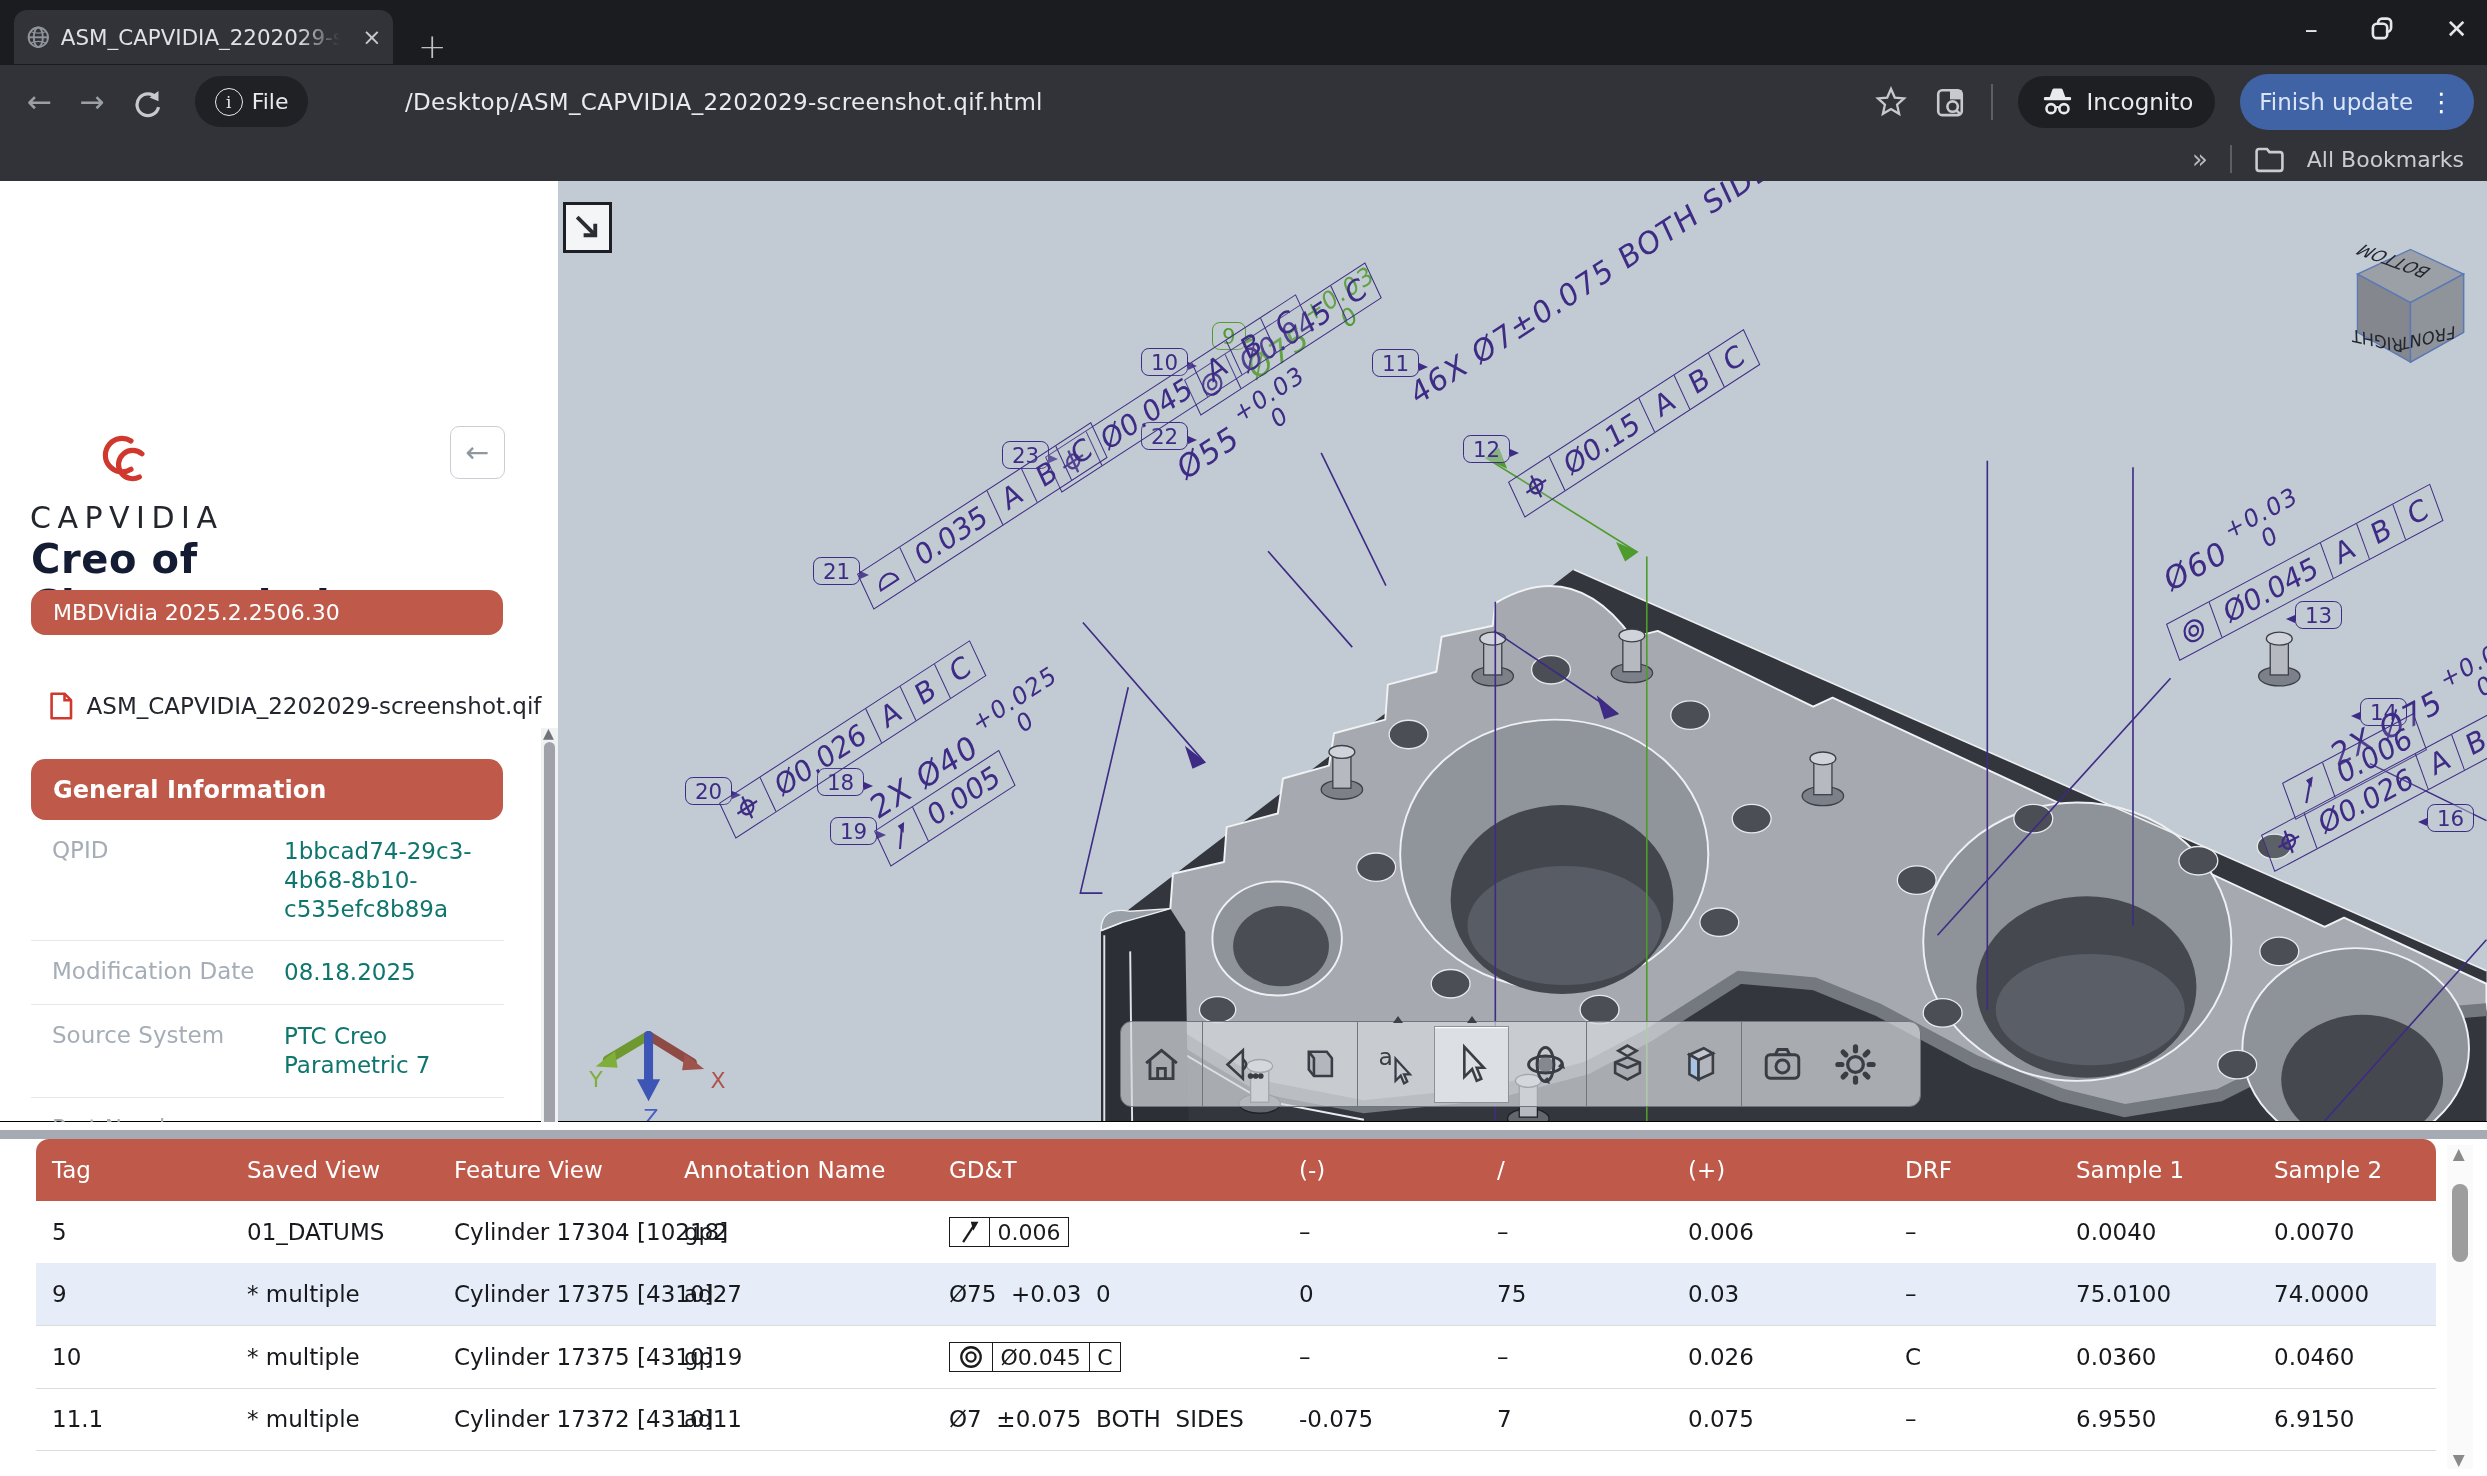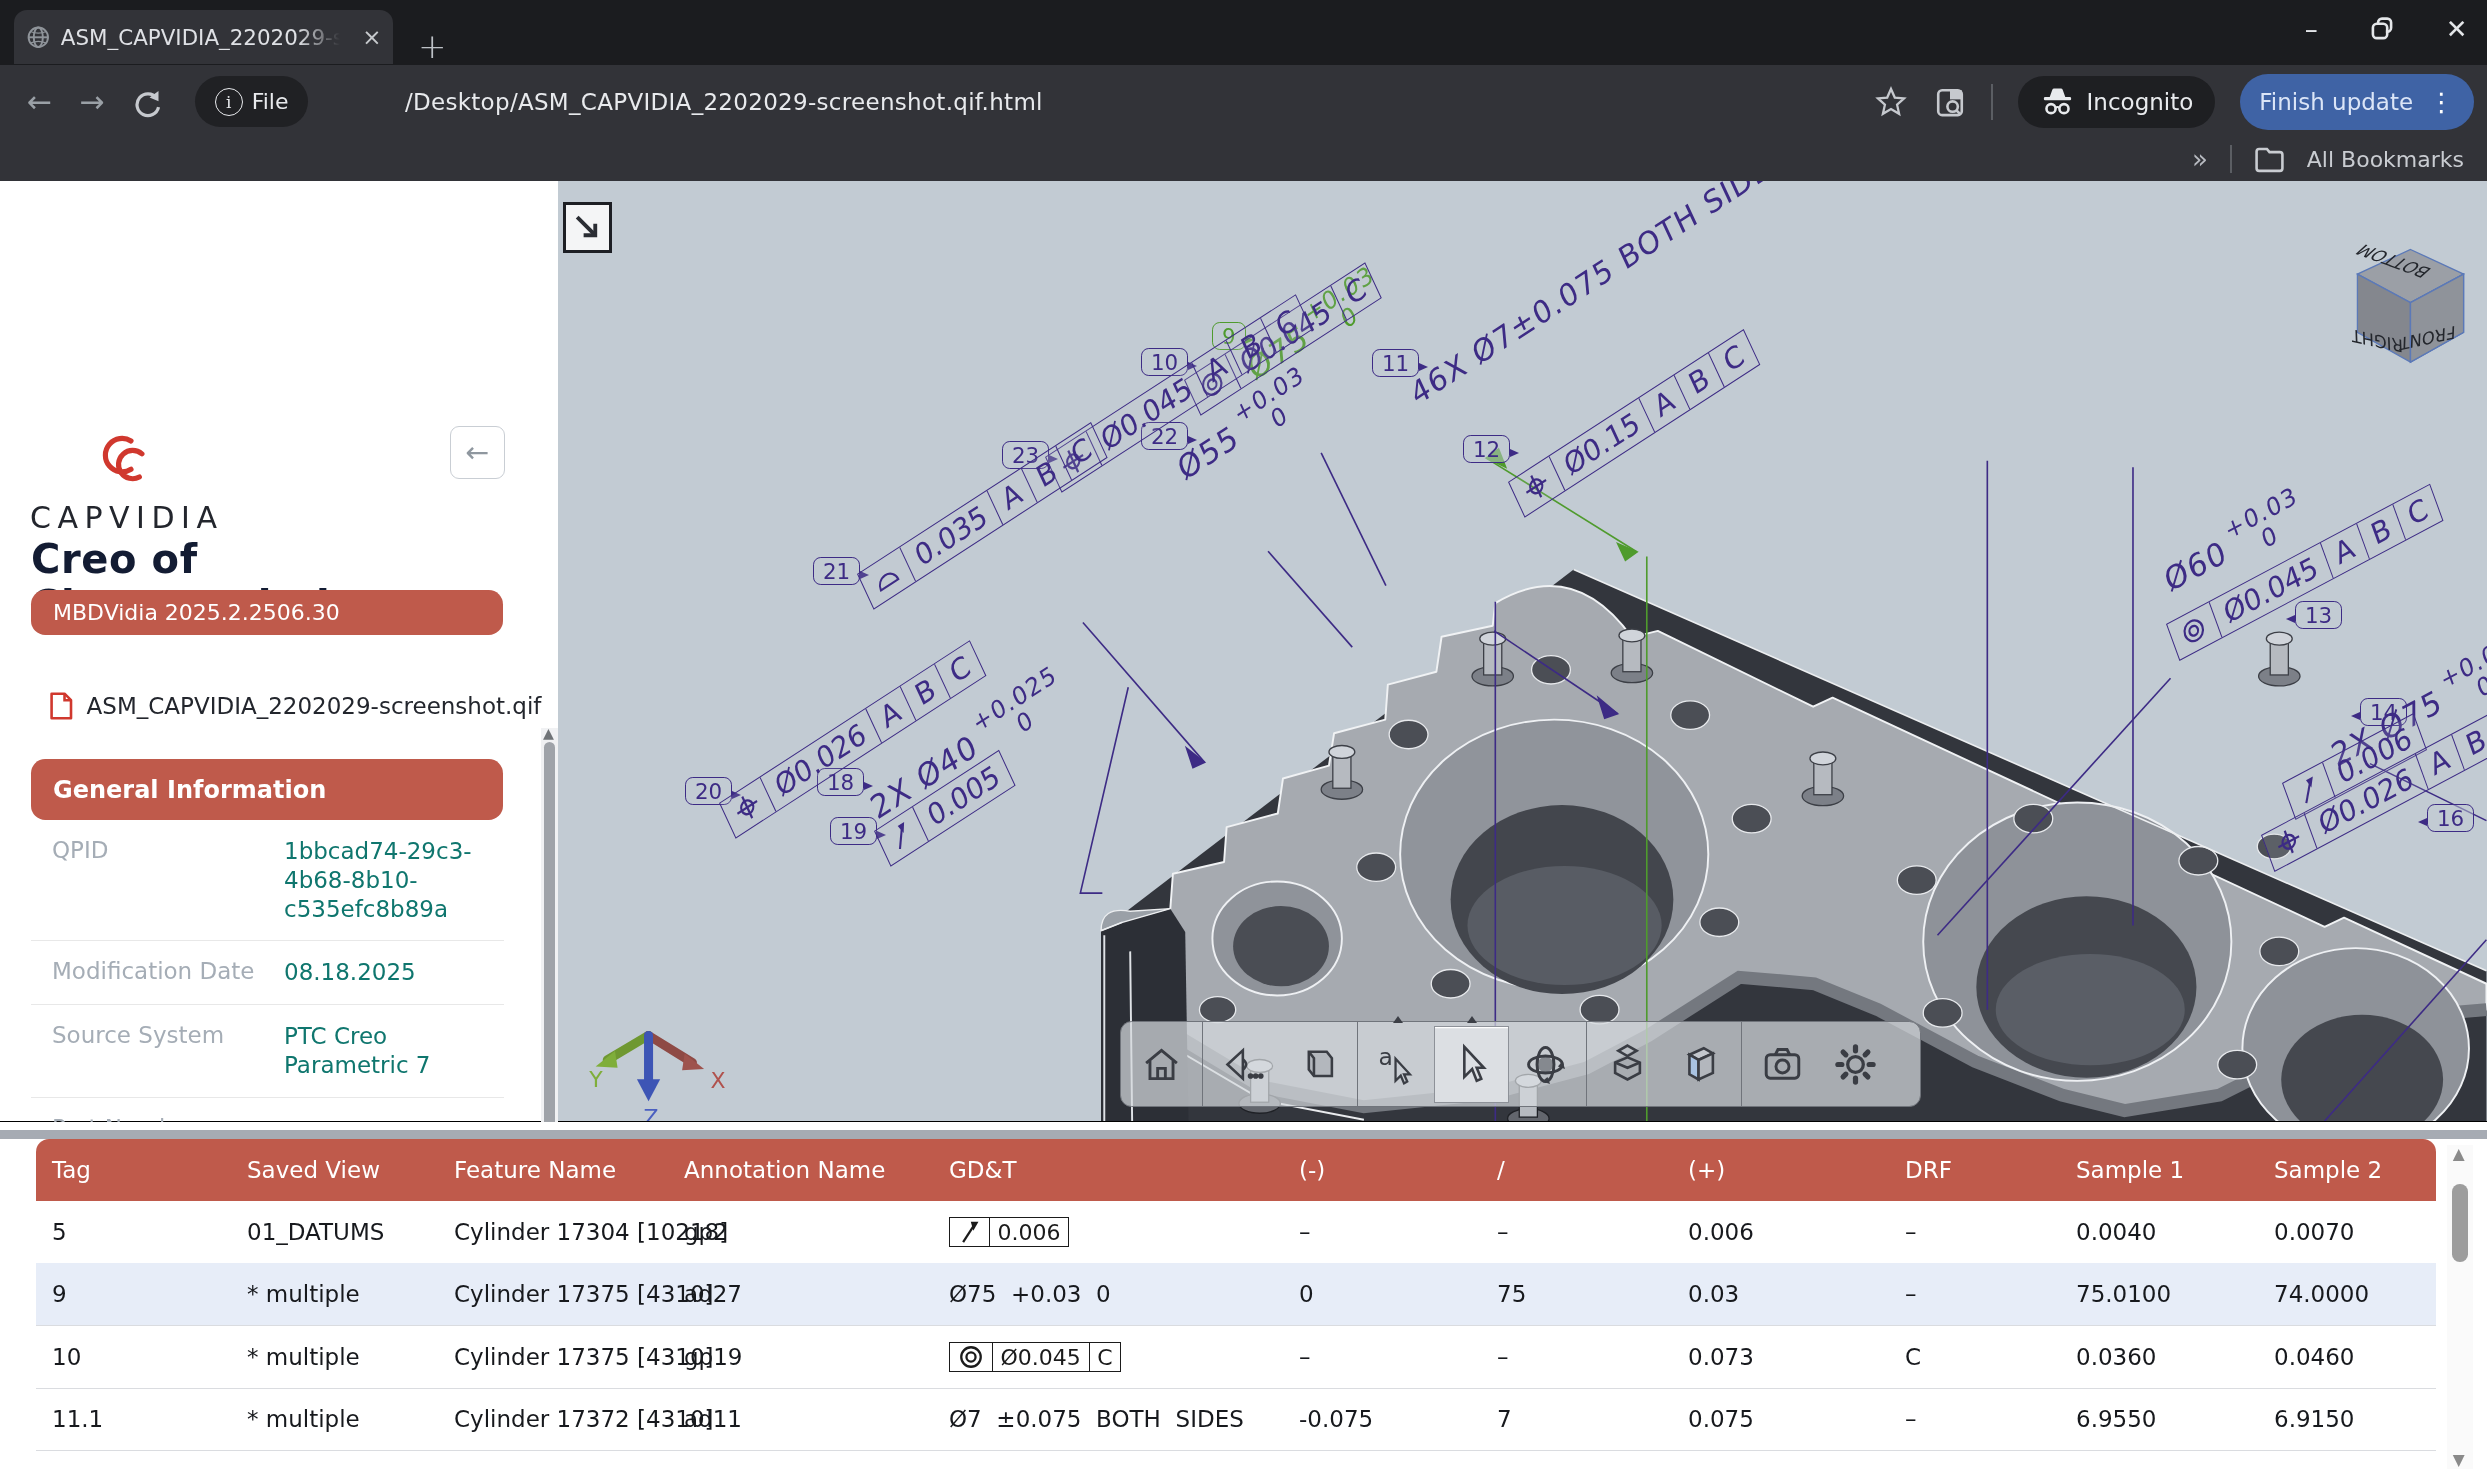--- a/index.html
+++ b/index.html
@@ -626,21 +626,21 @@
         </span></div>
     </div>
 </div>
 
 <div id="gapwhite" class="abs"></div>
 <div id="hscroll" class="abs"></div>
 <div id="tablearea" class="abs">
   <div id="thead">
       <span class="hcell" style="left: 16px;">Tag</span>
       <span class="hcell" style="left: 211px;">Saved View</span>
-      <span class="hcell" style="left: 418px;">Feature Name</span>
+      <span class="hcell" style="left: 418px;">Feature View</span>
       <span class="hcell" style="left: 648px;">Annotation Name</span>
       <span class="hcell" style="left: 913px;">GD&amp;T</span>
       <span class="hcell" style="left: 1263px;">(-)</span>
       <span class="hcell" style="left: 1461px;">/</span>
       <span class="hcell" style="left: 1652px;">(+)</span>
       <span class="hcell" style="left: 1869px;">DRF</span>
       <span class="hcell" style="left: 2040px;">Sample 1</span>
       <span class="hcell" style="left: 2238px;">Sample 2</span>
     </div>
   <div id="tbody">
@@ -692,21 +692,21 @@
                 <circle cx="20" cy="20" r="15" fill="none" stroke="#1b1b1b" stroke-width="3.5"></circle>
                 <circle cx="20" cy="20" r="7" fill="none" stroke="#1b1b1b" stroke-width="3.5"></circle>
               </svg>
             </span>
             <span>Ø0.045</span>
             <span>C</span>
           </span>
         </span>
         <span class="tcell" style="left: 1263px;">–</span>
         <span class="tcell" style="left: 1461px;">–</span>
-        <span class="tcell" style="left: 1652px;">0.073</span>
+        <span class="tcell" style="left: 1652px;">0.026</span>
         <span class="tcell" style="left: 1869px;">C</span>
         <span class="tcell" style="left: 2040px;">0.0360</span>
         <span class="tcell" style="left: 2238px;">0.0460</span>
       </div>
       <div class="trow" style="top: 249px;">
         <span class="tcell" style="left: 16px;">11.1</span>
         <span class="tcell" style="left: 211px;">* multiple</span>
         <span class="tcell" style="left: 418px;">Cylinder 17372 [4310]</span>
         <span class="tcell" style="left: 648px;">ad11</span>
         <span class="tcell" style="left: 913px; white-space: pre;">Ø7  ±0.075  BOTH  SIDES</span>

